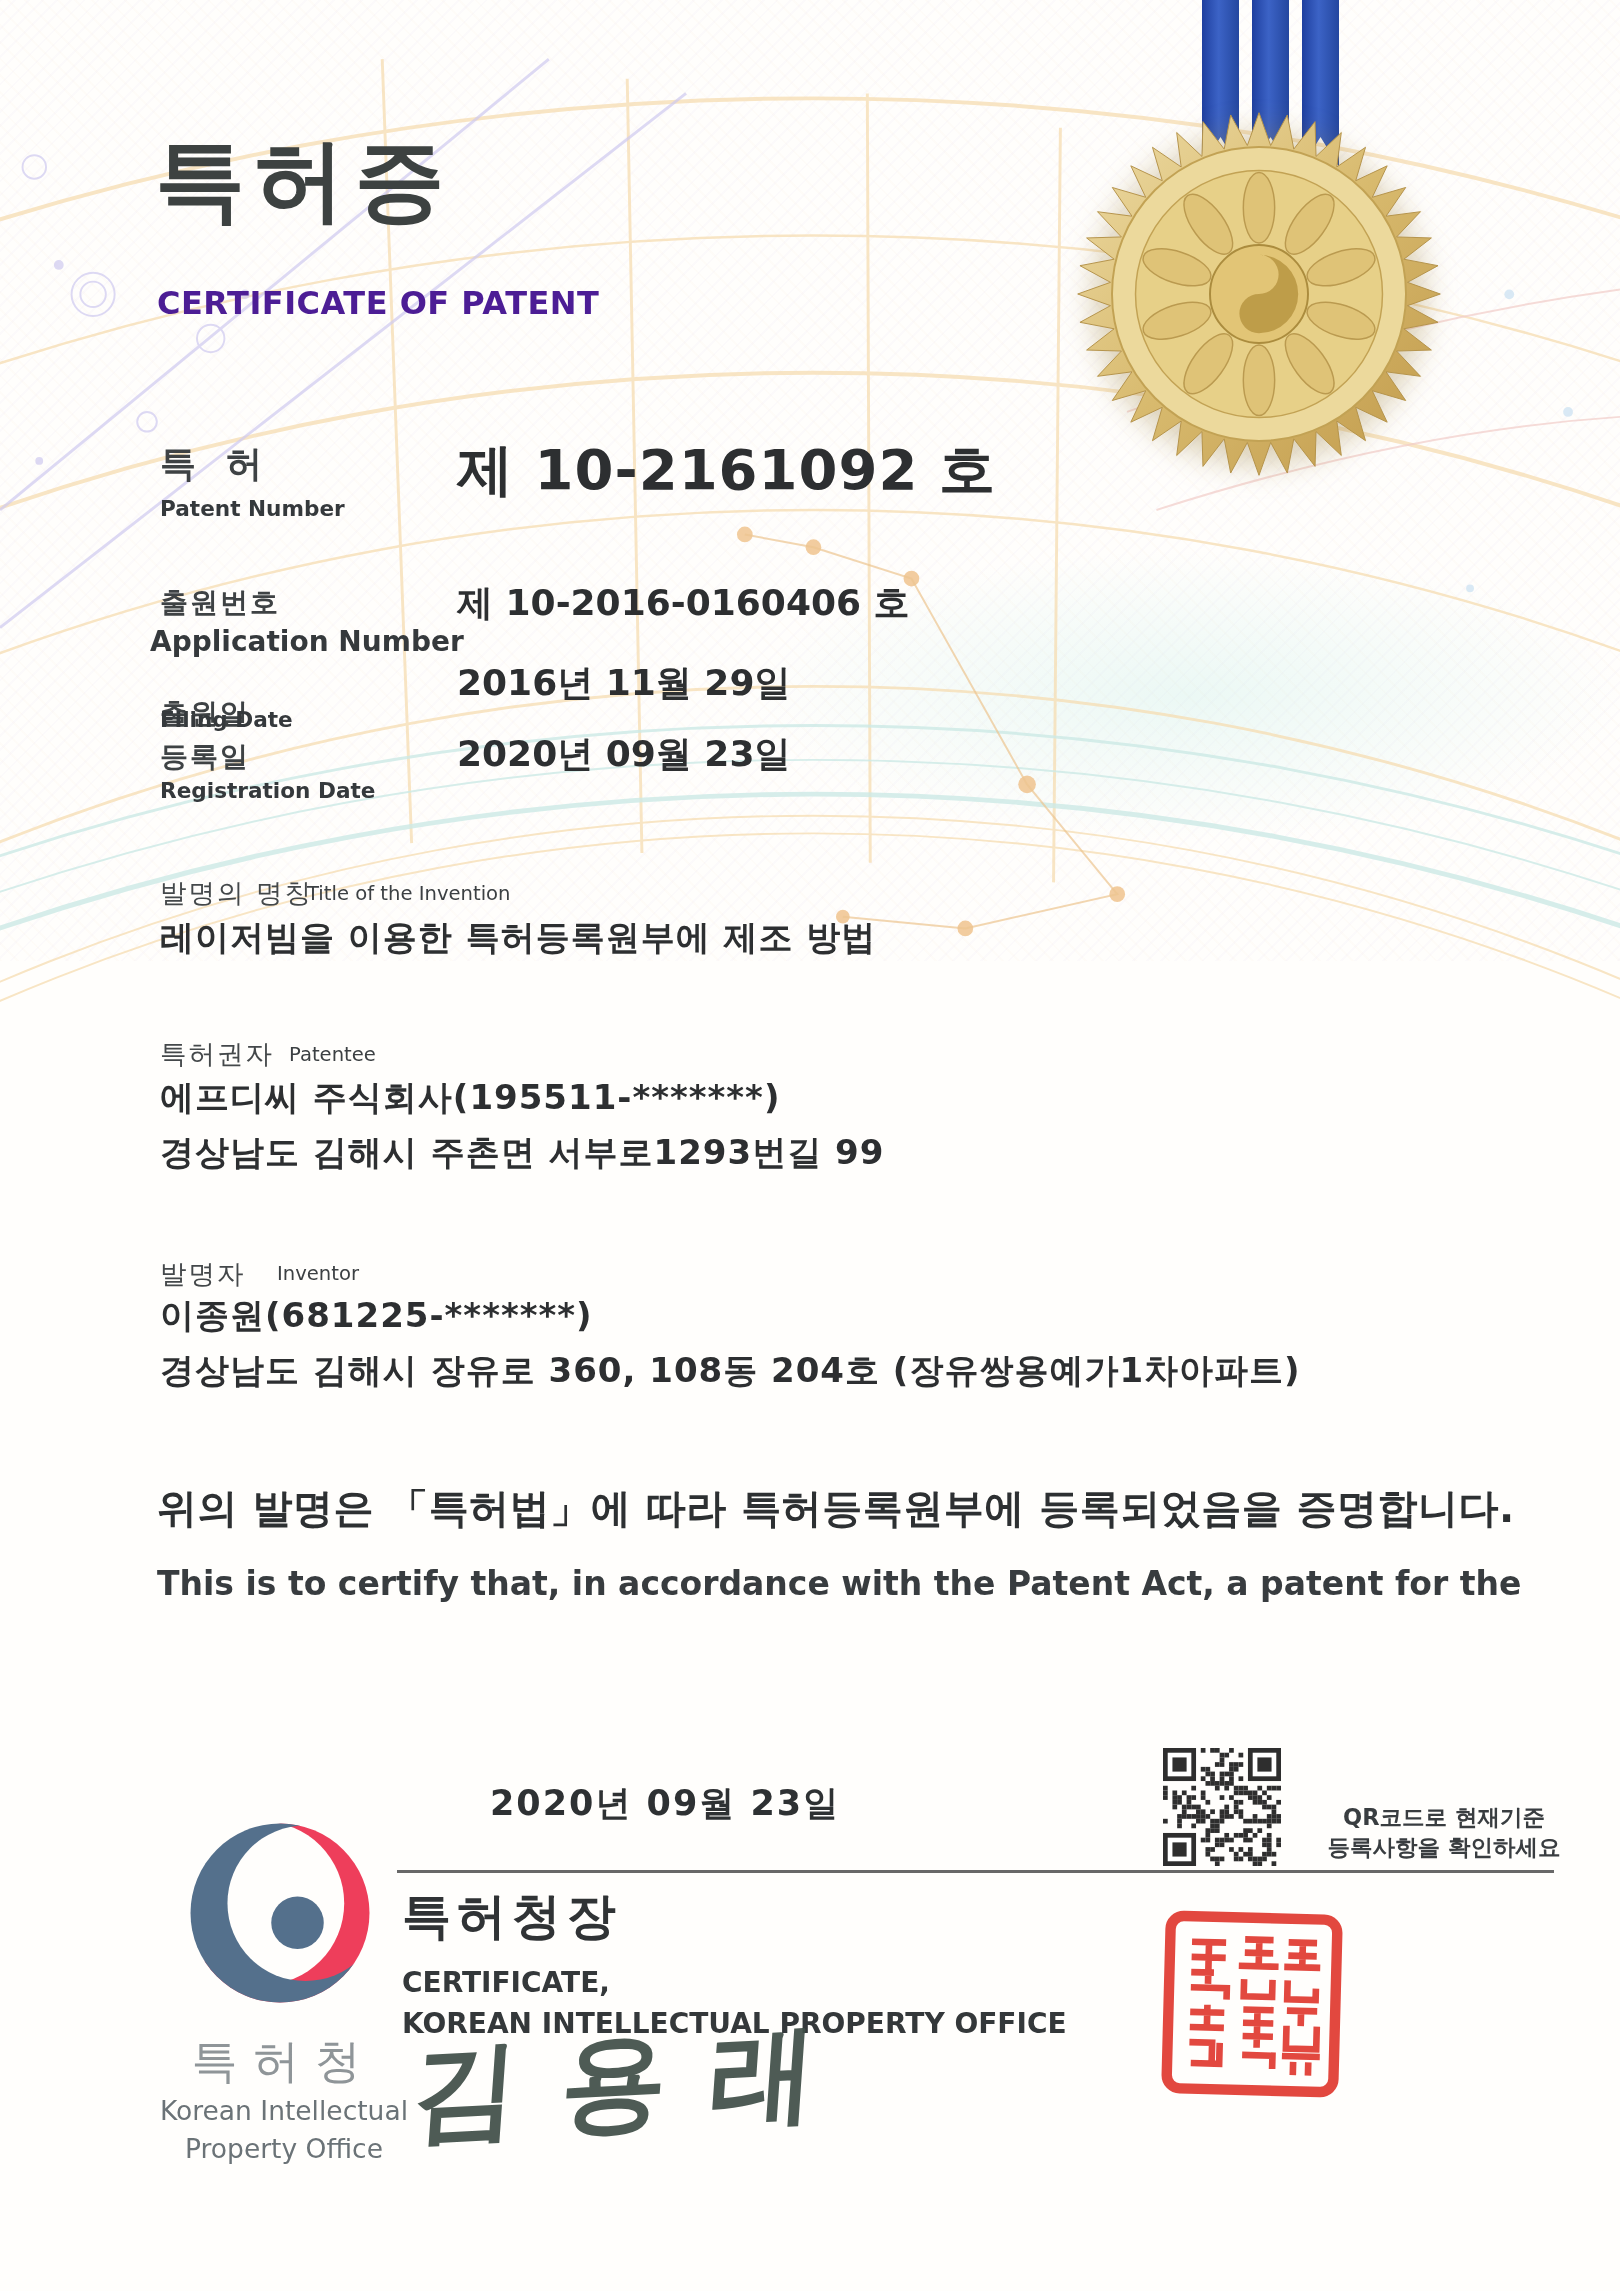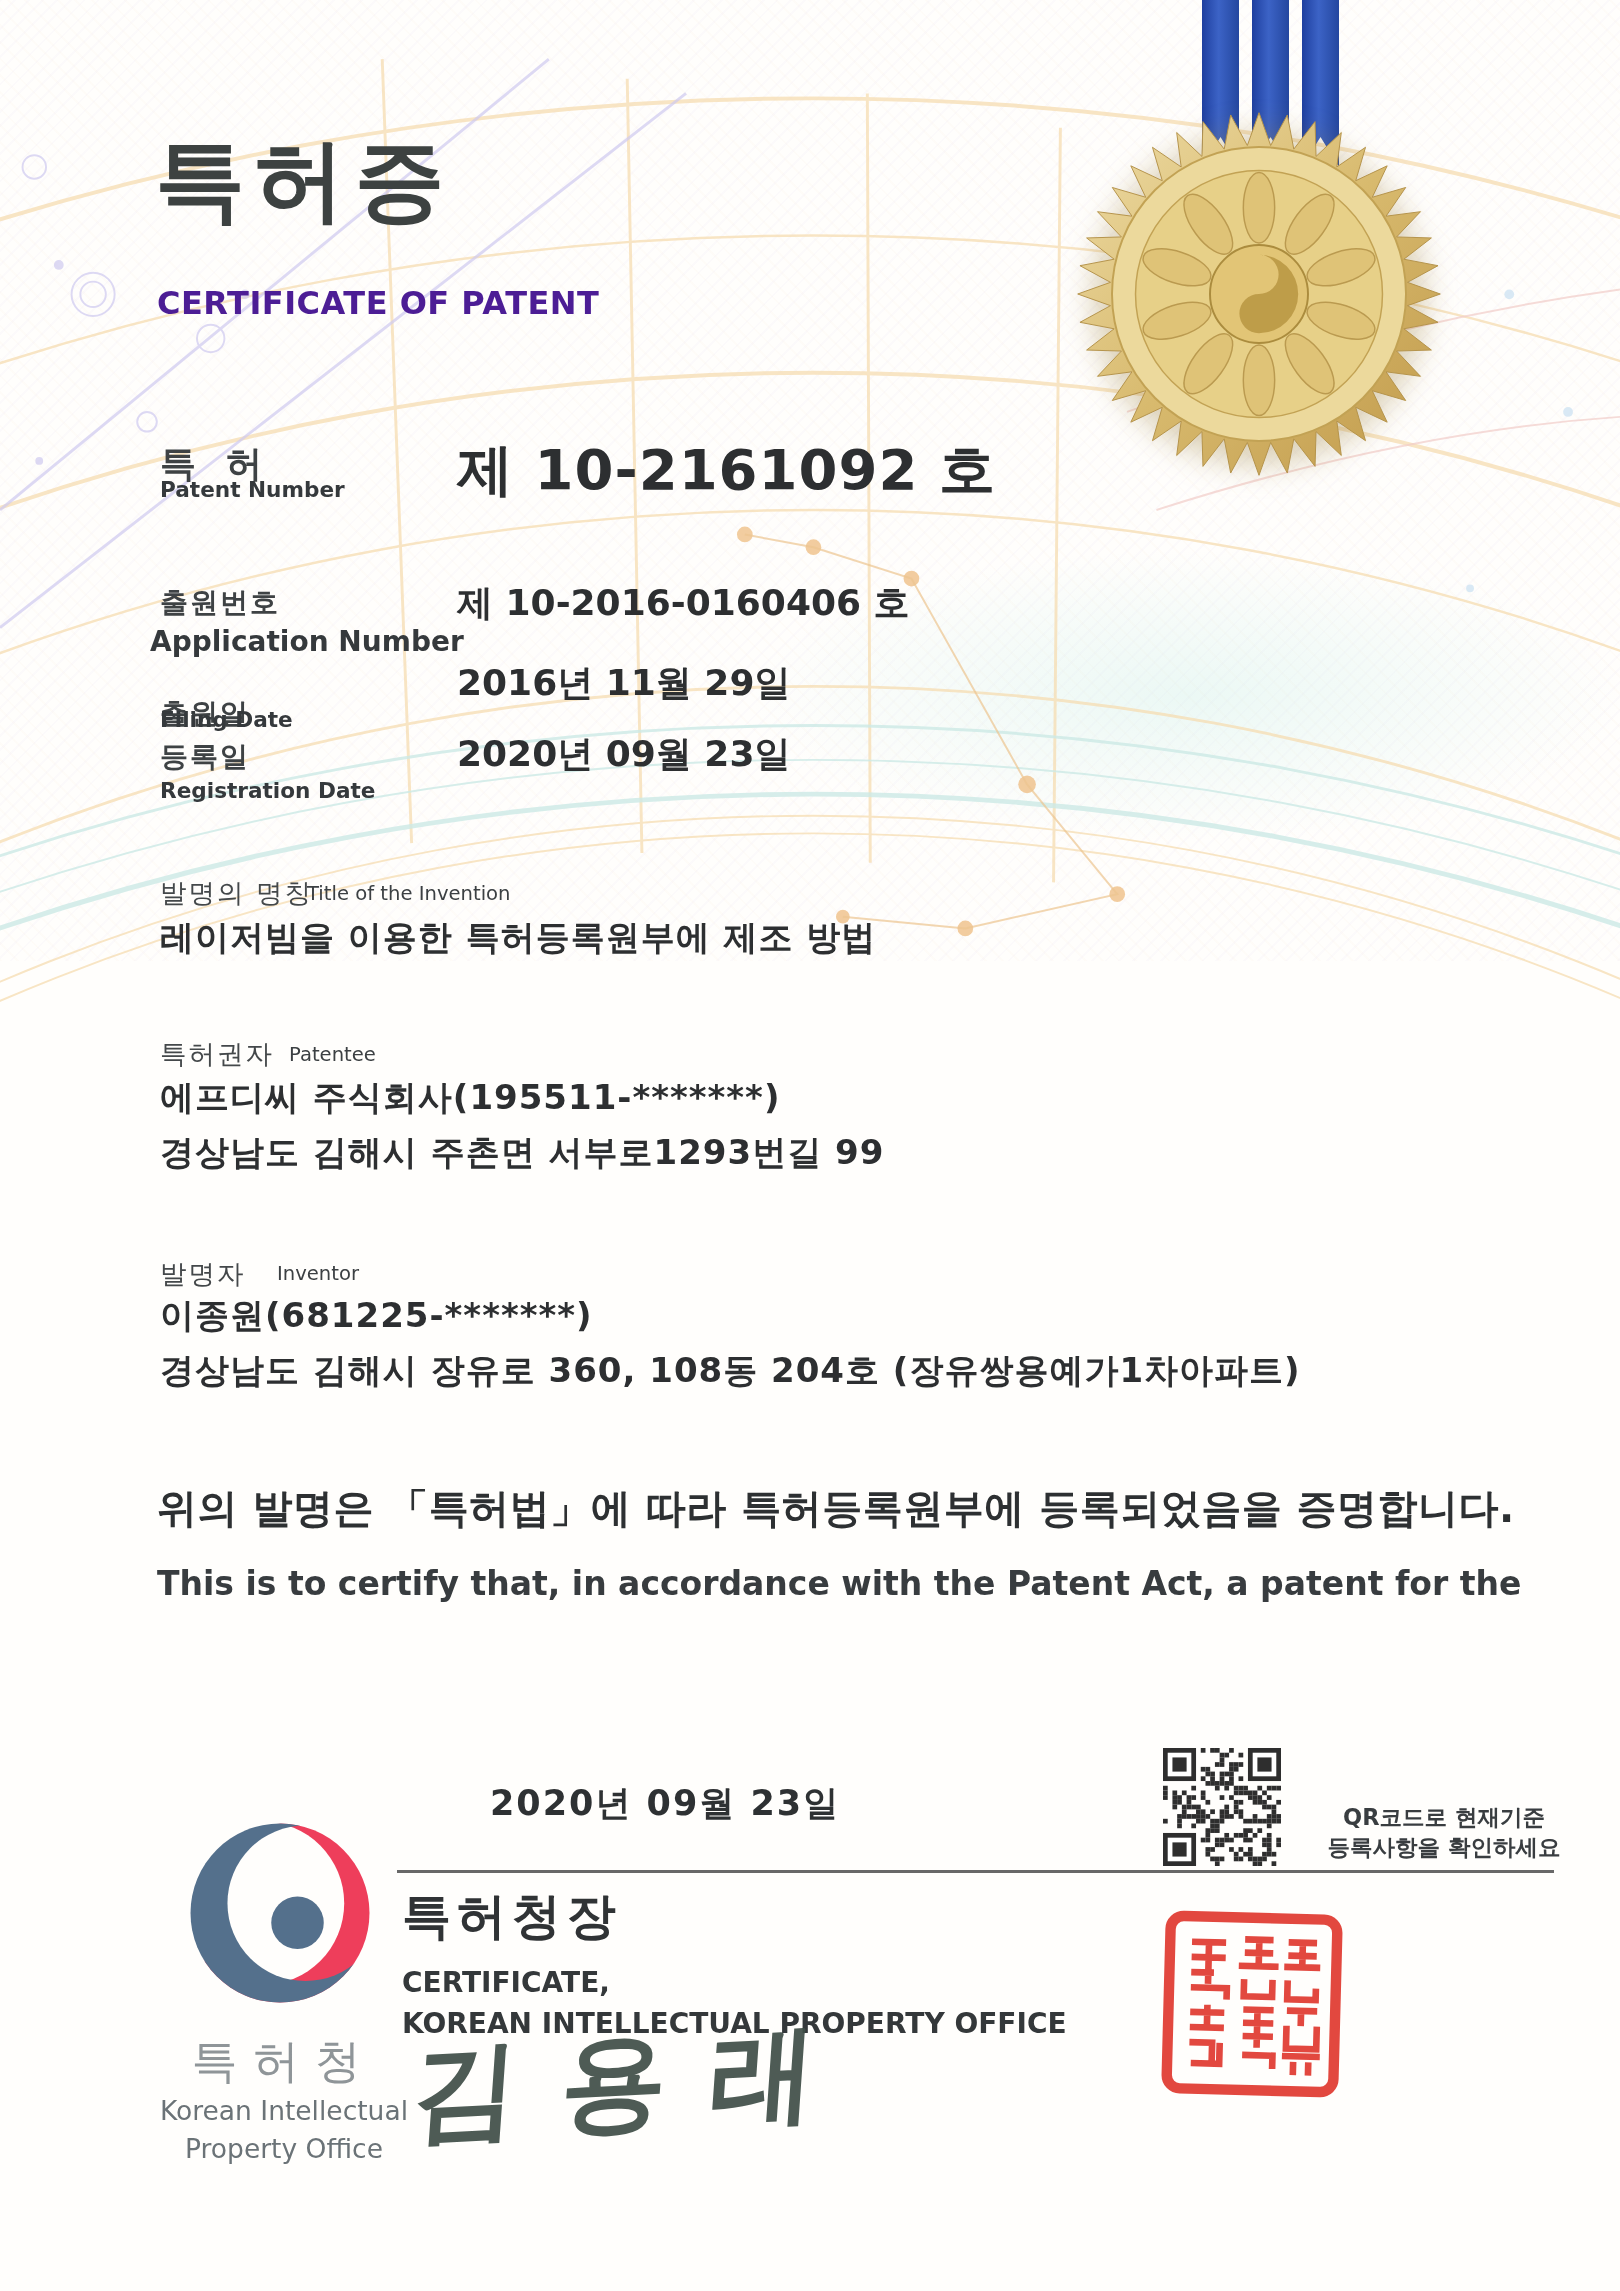--- a/index.html
+++ b/index.html
@@ -21,21 +21,21 @@
   .content{position:absolute;left:0;top:0;width:100%;height:100%;z-index:2;}
 
   .title-ko{left:155px;top:120px;font-size:90px;font-weight:bold;color:#3d4241;letter-spacing:9.8px;}
   .title-en{left:157px;top:284px;font-size:32px;font-weight:bold;color:#4c1d95;letter-spacing:0.5px;}
 
   .lbl-ko{color:#3e4244;font-weight:bold;}
   .lbl-en{color:#35393c;font-weight:bold;}
   .val{color:#2d2f31;font-weight:bold;}
 
   .f0-ko{left:160px;top:440px;font-size:36px;letter-spacing:8.8px;}
-  .f0-en{left:160px;top:477px;font-size:21.6px;text-align:right;}
+  .f0-en{left:160px;top:496px;font-size:21.6px;text-align:right;}
   .f0-val{left:457px;top:433px;font-size:56px;letter-spacing:1px;}
   .f1-ko{left:160px;top:584px;font-size:28px;letter-spacing:2px;}
   .f1-en{left:150px;top:625px;font-size:28px;text-align:center;}
   .f1-val{left:457px;top:579px;font-size:36px;}
   .f2-ko{left:160px;top:667px;font-size:28px;letter-spacing:2px;margin-top:28px;}
   .f2-en{left:160px;top:707px;font-size:21.6px;}
   .f2-val{left:457px;top:659px;font-size:36px;}
   .f3-ko{left:160px;top:738px;font-size:28px;letter-spacing:2px;}
   .f3-en{left:160px;top:778px;font-size:21.6px;}
   .f3-val{left:457px;top:730px;font-size:36px;}

